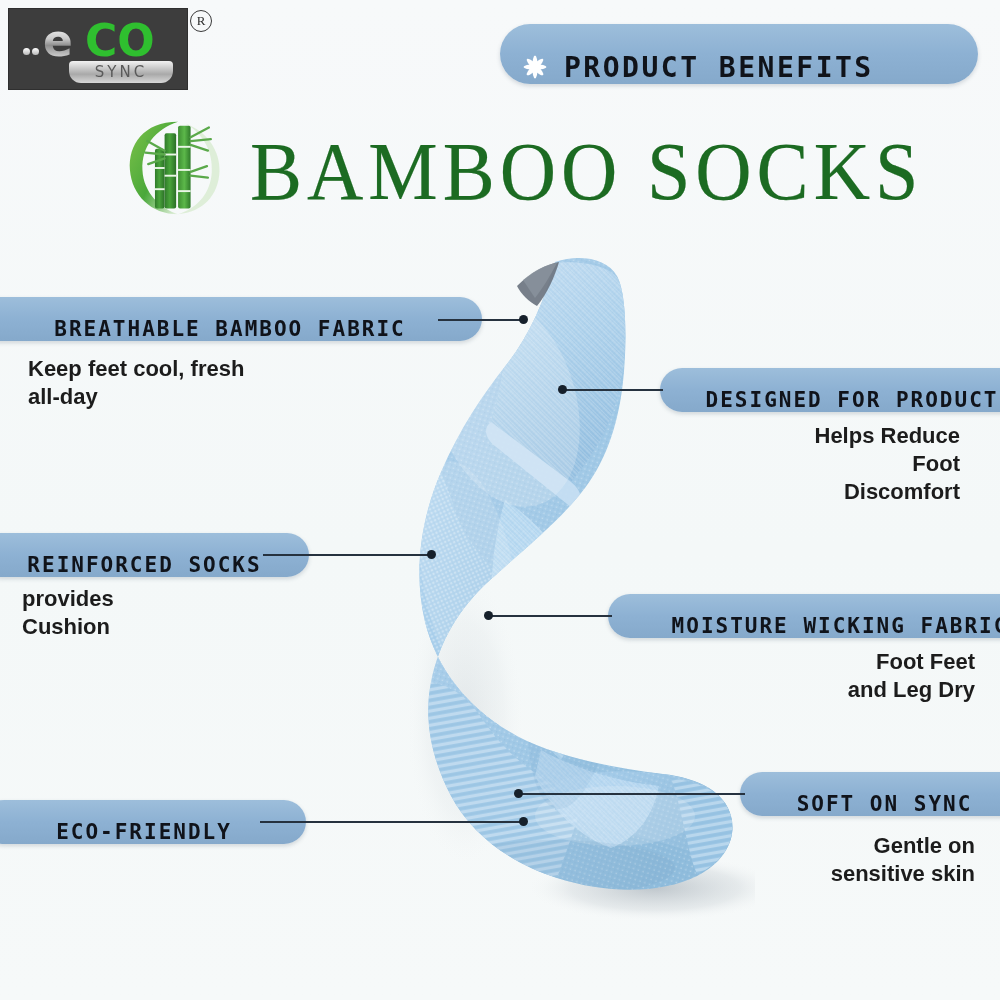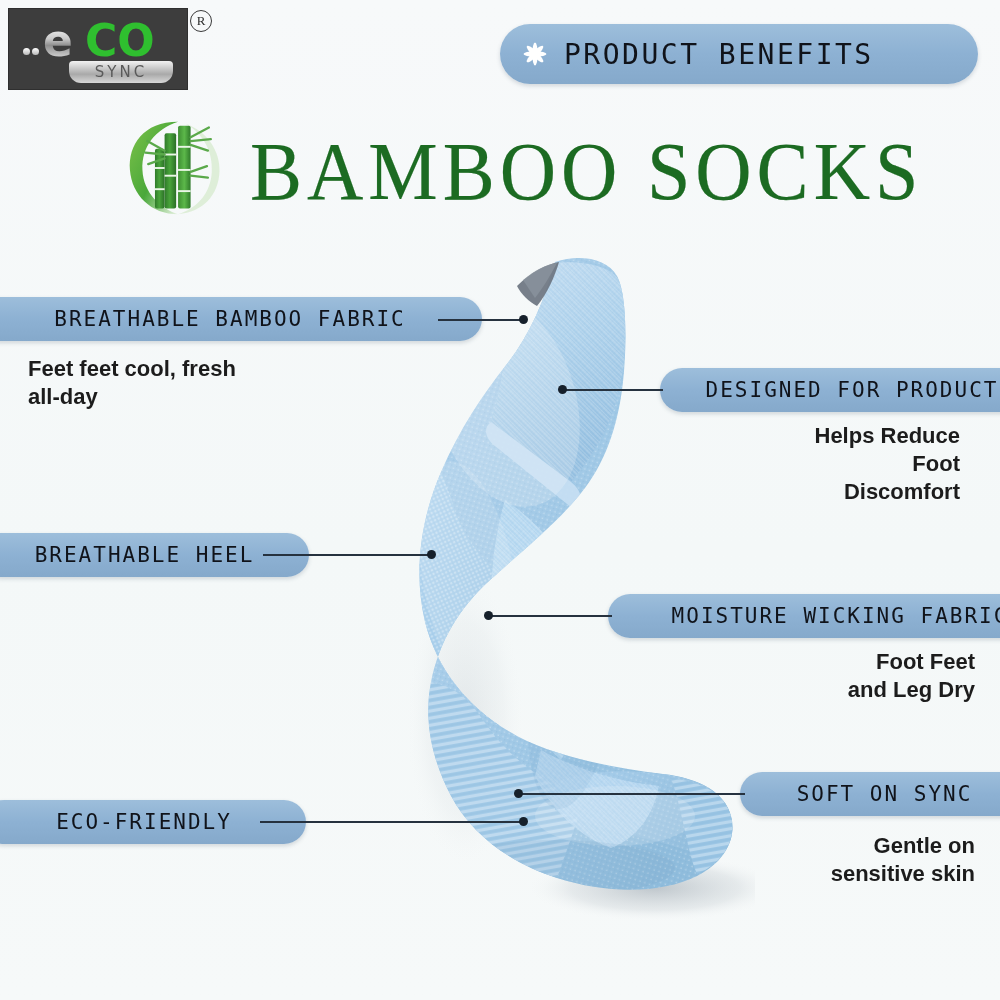--- a/index.html
+++ b/index.html
@@ -34,22 +34,22 @@
           border-radius:50%;color:#2c2c2c;font-size:13px;line-height:19px;text-align:center;
           font-family:"Liberation Serif",serif;}
 
   
   .pill{
     position:absolute;
     background:linear-gradient(180deg,#9dbedb 0%,#8db1d3 50%,#85a9cb 100%);
     border-radius:100px;
     color:#10131a;
     font-family:"DejaVu Sans Mono","Liberation Mono",monospace;
-    font-weight:normal;
-    display:flex;align-items:center;
+    font-weight:bold;
+    display:flex;align-items:flex-end;
     box-shadow:0 2px 4px rgba(60,80,100,.20);
     white-space:nowrap;
   }
   .pill-header{left:500px;top:24px;width:460px;height:60px;padding-left:18px;
                font-size:28px;letter-spacing:2.5px;}
   .asterisk{width:34px;height:34px;margin-right:12px;flex:0 0 auto;}
 
   
   .brand{position:absolute;left:110px;top:112px;width:880px;height:110px;}
   .bamboo-icon{position:absolute;left:12px;top:4px;width:116px;height:104px;}
@@ -299,37 +299,39 @@
       </g>
 
       <path d="M262 36 C276 22 292 14 304 12 C300 26 292 44 282 56 C274 52 266 44 262 36 Z" fill="#6b7480" opacity="0.92"></path>
       <path d="M268 30 C280 20 292 14 302 13 C296 24 288 38 280 48 Z" fill="#8a939d" opacity="0.8"></path>
     </svg>
   </div>
 
   <div class="pill callout-pill" id="c1-pill">
     <span>BREATHABLE BAMBOO FABRIC</span>
   </div>
-  <div class="desc" id="c1-desc">Feet feet cool, fresh
+  <div class="desc" id="c1-desc">Keep feet cool, fresh
 all-day</div>
   <div class="leader" id="c1-line"></div>
   <div class="leader-dot" id="c1-dot"></div>
 
   <div class="pill callout-pill" id="c2-pill">
     <span>DESIGNED FOR PRODUCT</span>
   </div>
   <div class="desc right" id="c2-desc">Helps Reduce
 Foot
 Discomfort</div>
   <div class="leader" id="c2-line"></div>
   <div class="leader-dot" id="c2-dot"></div>
 
   <div class="pill callout-pill" id="c3-pill">
-    <span>BREATHABLE HEEL</span>
-  </div>
+    <span>REINFORCED SOCKS</span>
+  </div>
+  <div class="desc" id="c3-desc">provides
+Cushion</div>
   <div class="leader" id="c3-line"></div>
   <div class="leader-dot" id="c3-dot"></div>
 
   <div class="pill callout-pill" id="c4-pill">
     <span>MOISTURE WICKING FABRIC</span>
   </div>
   <div class="desc right" id="c4-desc">Foot Feet
 and Leg Dry</div>
   <div class="leader" id="c4-line"></div>
   <div class="leader-dot" id="c4-dot"></div>

